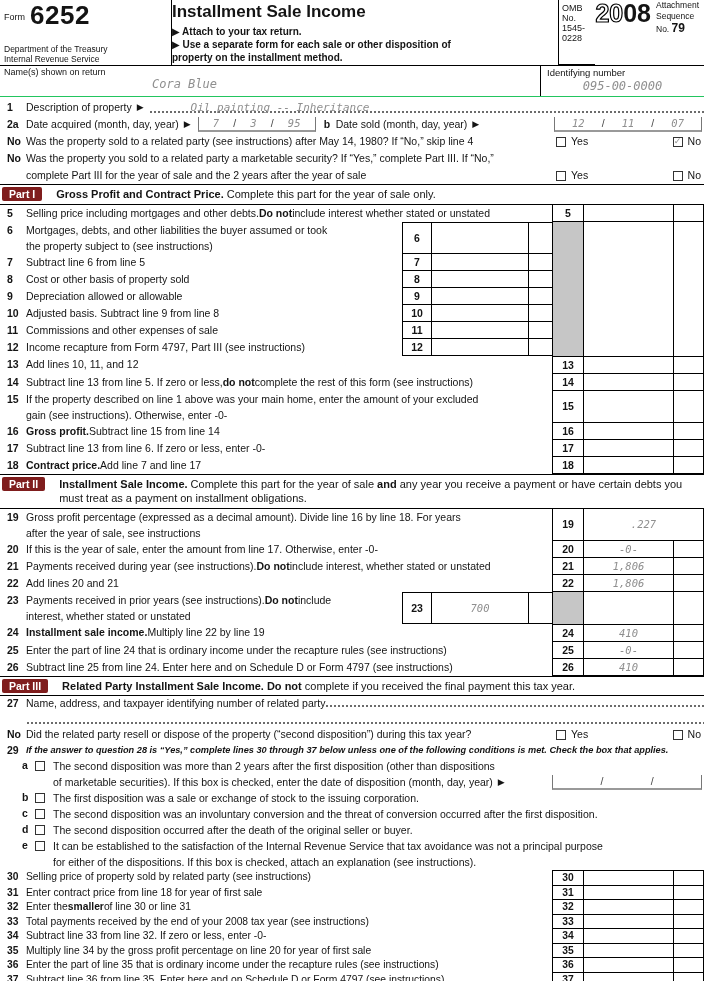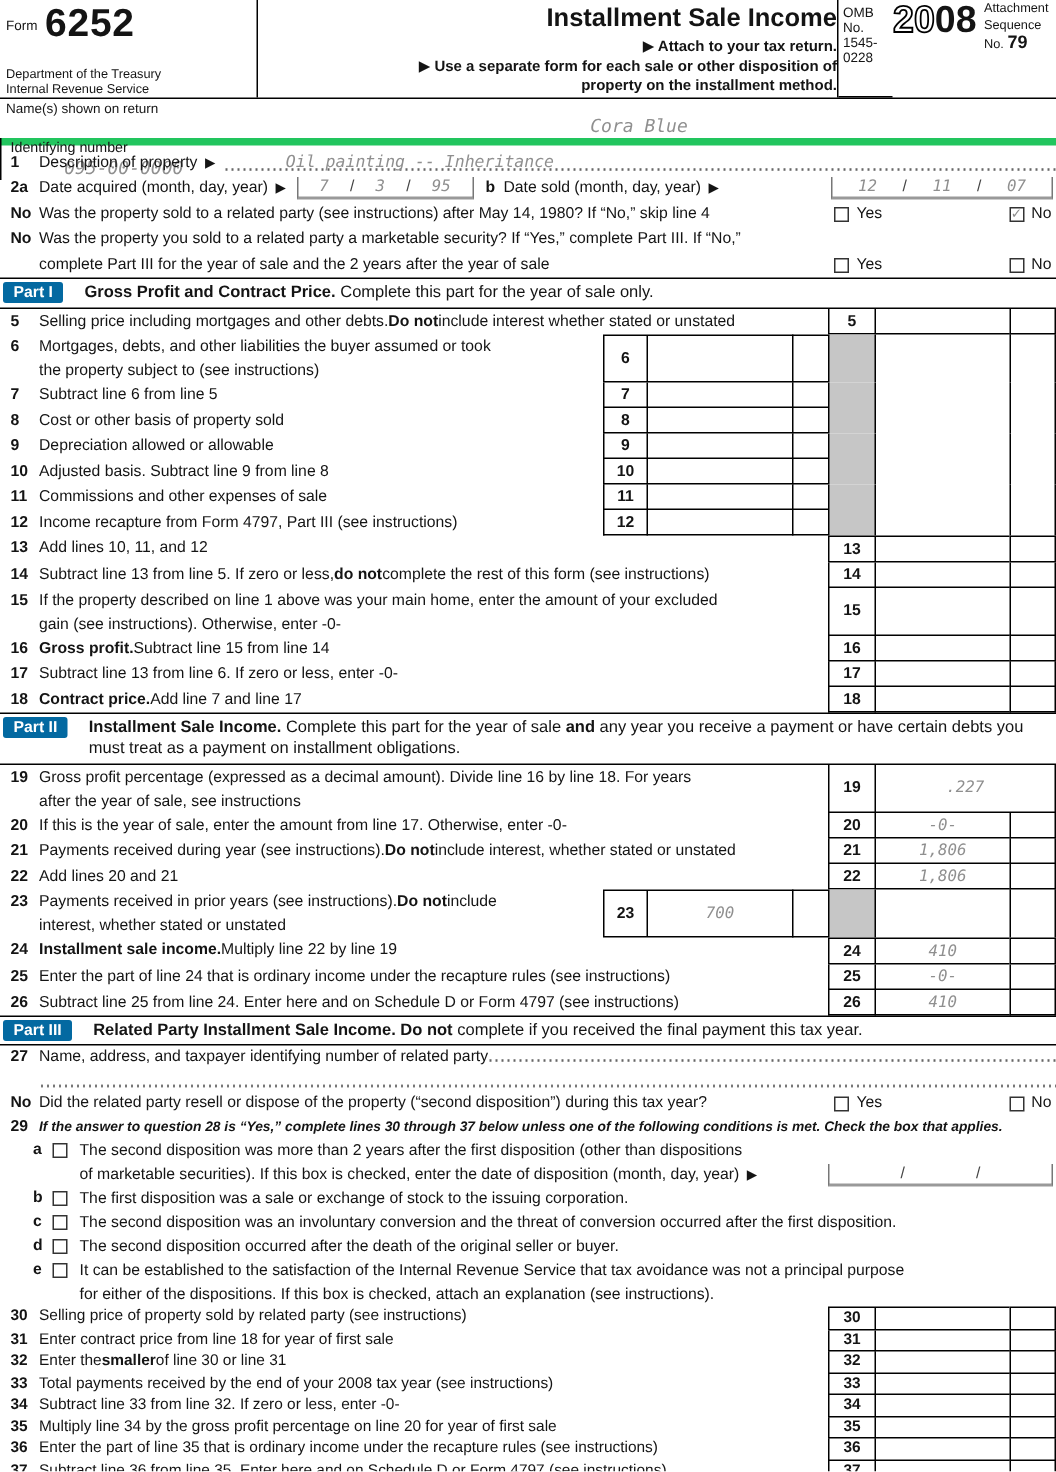--- a/index.html
+++ b/index.html
@@ -11,37 +11,37 @@
   .hw{font-family:"DejaVu Sans Mono",monospace;font-style:italic;color:#8f8f8f;}
 
   
   .hdr{display:flex;height:66px;border-bottom:1px solid #000;}
   .hdr-left{width:172px;border-right:1px solid #000;padding:2px 4px 1px 4px;
             display:flex;flex-direction:column;justify-content:space-between;}
   .hline{display:flex;gap:5px;align-items:flex-start;}
   .flab{font-size:9px;margin-top:10px;}
   .fnum{font-size:26px;font-weight:bold;letter-spacing:.5px;line-height:1;}
   .dept{font-size:8.5px;line-height:1.2;}
-  .hdr-center{flex:1;text-align:right;padding-top:2px;}
+  .hdr-center{flex:1;text-align:left;padding-top:2px;}
   .htitle{font-size:17px;font-weight:bold;margin-bottom:3px;}
   .hbul{font-size:10px;font-weight:bold;line-height:1.3;}
   .hdr-right{width:146px;border-left:1px solid #000;display:flex;flex-direction:row;text-align:center;}
   .omb{font-size:9px;border-bottom:1px solid #000;padding:3px 3px;text-align:left;}
   .year{font-size:25px;font-weight:bold;line-height:1.05;}
   .y20{color:#fff;-webkit-text-stroke:1.2px #000;text-shadow:0 0 0 #000;}
   .att{font-size:8.5px;text-align:left;padding:0 5px 1px 5px;line-height:1.25;}
   .seqno{font-size:12px;font-weight:bold;}
 
   
-  .namerow{display:flex;height:31px;border-bottom:5px solid #22c55e;flex-direction:column;}
+  .namerow{display:flex;height:31px;border-bottom:1px solid #22c55e;}
   .name-cell{flex:1;padding:1px 4px;}
   .id-cell{width:164px;border-left:1px solid #000;padding:1px 6px;}
   .small-label{font-size:9px;}
   .blab{font-weight:normal;font-size:9.5px;}
-  .name-value{margin-left:148px;font-size:12px;text-align:center;}
+  .name-value{margin-left:148px;font-size:12px;}
   .id-value{text-align:center;font-size:12px;margin-top:1px;}
 
   
   .tline{display:flex;align-items:center;}
   .lno1{width:26px;padding-left:7px;font-weight:bold;flex:none;}
   .topsec{padding-top:2px;}
   .topsec .tline{line-height:17px;min-height:17px;}
   .arrow{margin:0 5px;font-size:9px;flex:none;}
   .dotfill{flex:1;background-image:radial-gradient(circle,#666 .7px,transparent .9px);
            background-size:4px 2px;background-repeat:repeat-x;background-position:0 calc(100% - 3px);}
@@ -60,21 +60,21 @@
   .dbox29{width:150px;margin-right:2px;}
   .cb{width:10px;height:10px;border:1px solid #333;display:inline-flex;align-items:center;
       justify-content:center;flex:none;background:#fff;}
   .ck{color:#8f8f8f;font-size:9px;line-height:1;}
   .ynw{width:148px;display:flex;justify-content:space-between;align-items:center;flex:none;padding-right:3px;}
   .yng{display:flex;align-items:center;gap:5px;}
 
   
   .pbar{display:flex;align-items:flex-start;border-top:1px solid #000;border-bottom:1px solid #000;
         padding:2px 2px 2px 2px;font-size:11px;}
-  .ptag{background:#0369a1;color:#fff;font-weight:bold;padding:0 7px;border-radius:2px;
+  .ptag{background:#7f1d1d;color:#fff;font-weight:bold;padding:0 7px;border-radius:2px;
         margin-right:14px;flex:none;font-size:10.5px;line-height:14px;}
   .ptext{flex:1;line-height:14.5px;}
 
   
   .frow{display:flex;align-items:stretch;}
   #p1rows .frow,#p2rows .frow{line-height:16px;min-height:17px;}
   #p3rows .frow{line-height:13.5px;min-height:14px;font-size:10.3px;}
   .lno{width:26px;padding-left:7px;font-weight:bold;flex:none;}
   .lmid{flex:1;display:flex;flex-direction:column;justify-content:flex-start;min-width:0;}
   .ibox{width:150px;display:flex;flex:none;align-items:stretch;}

